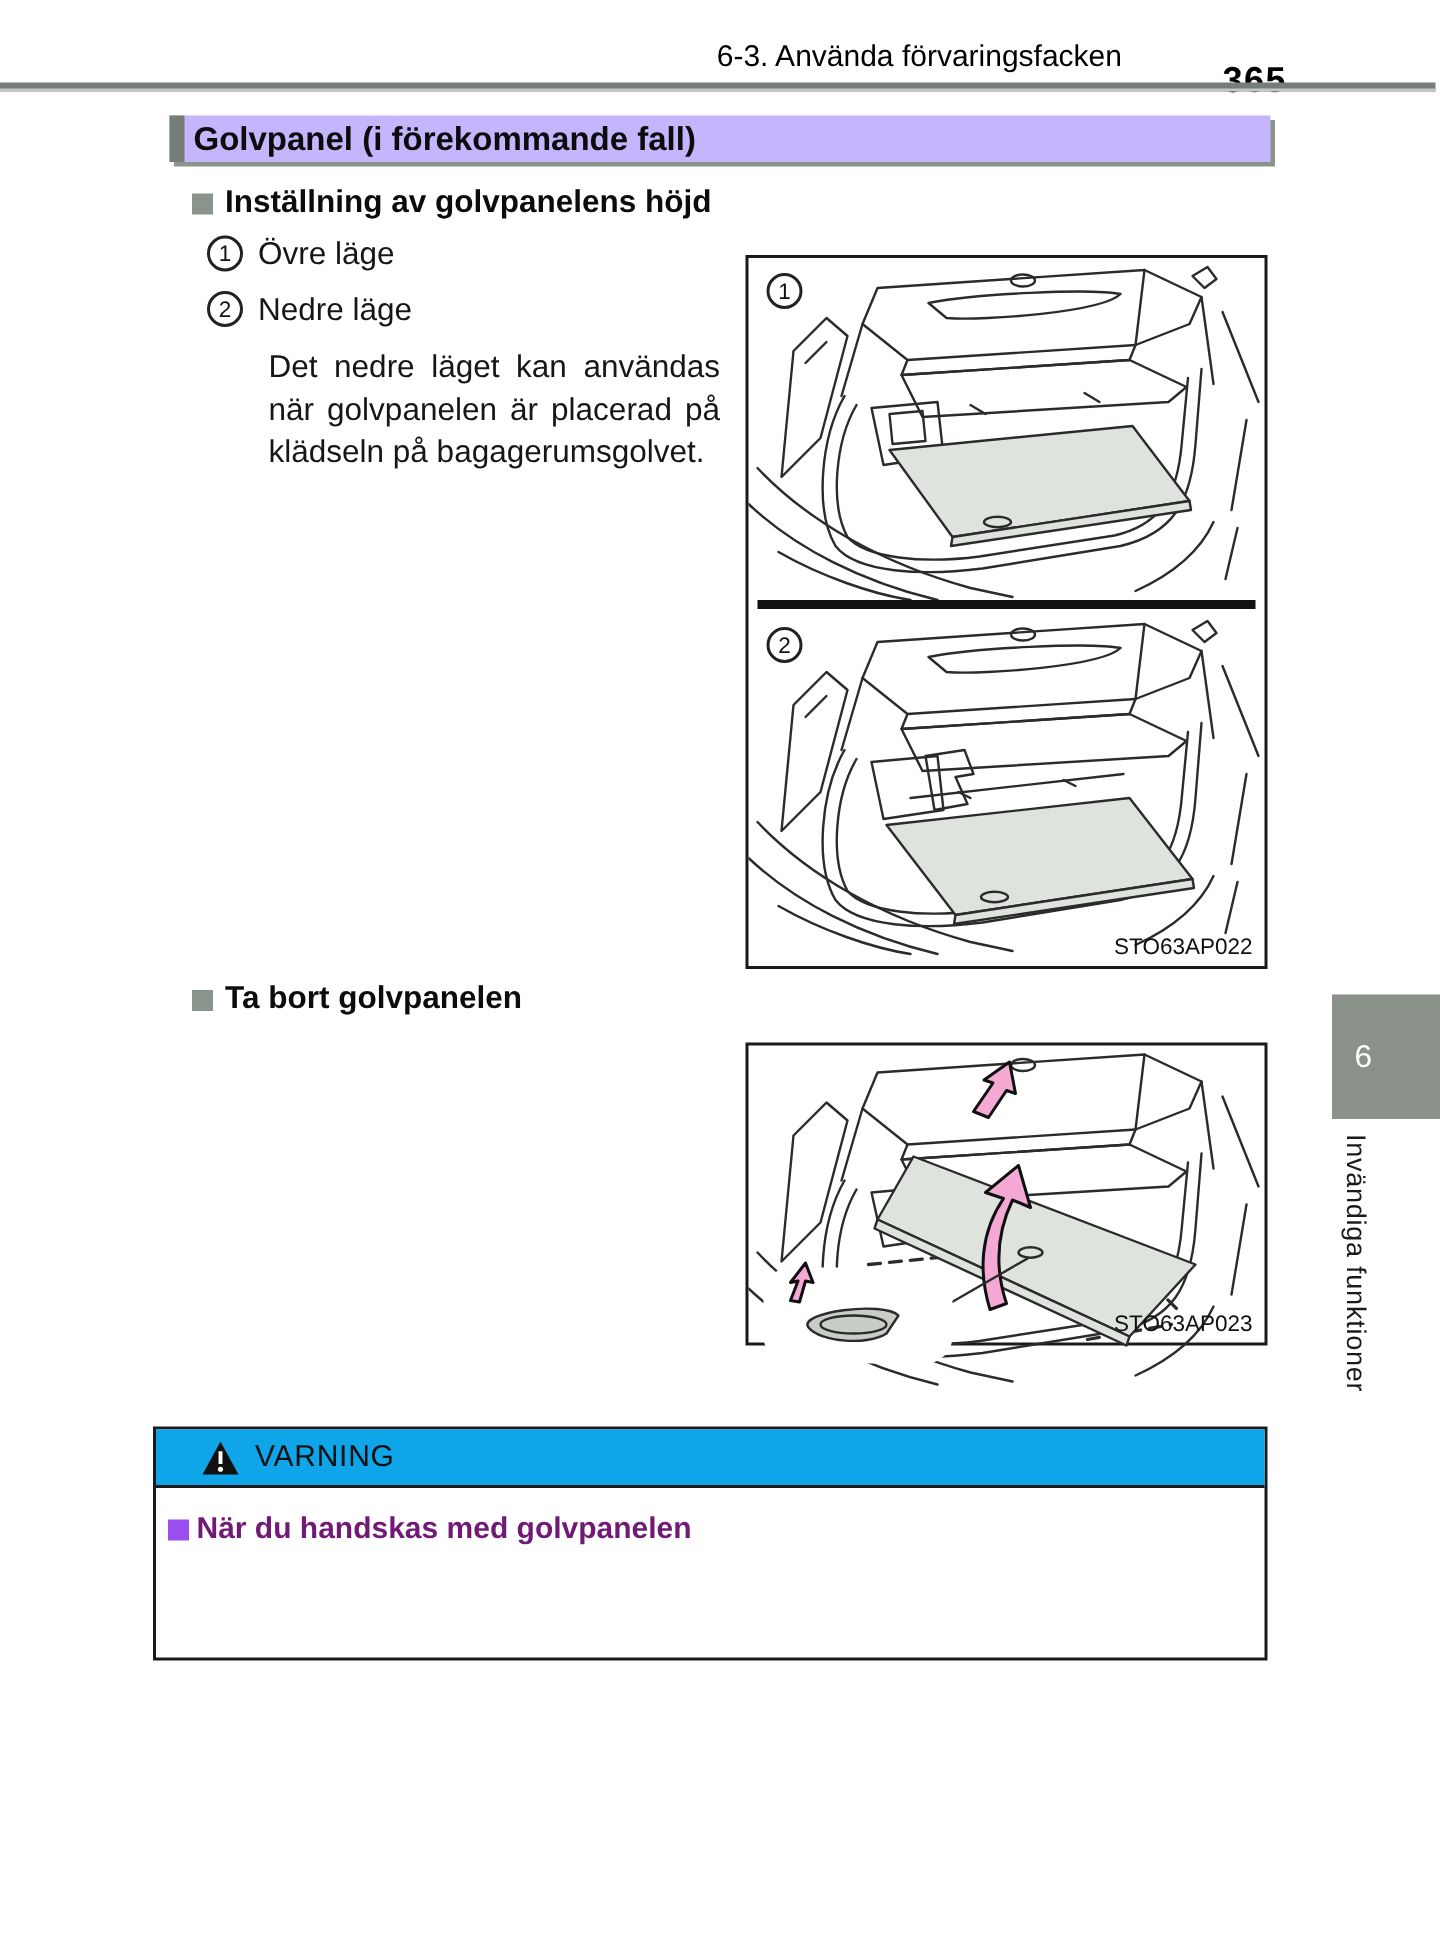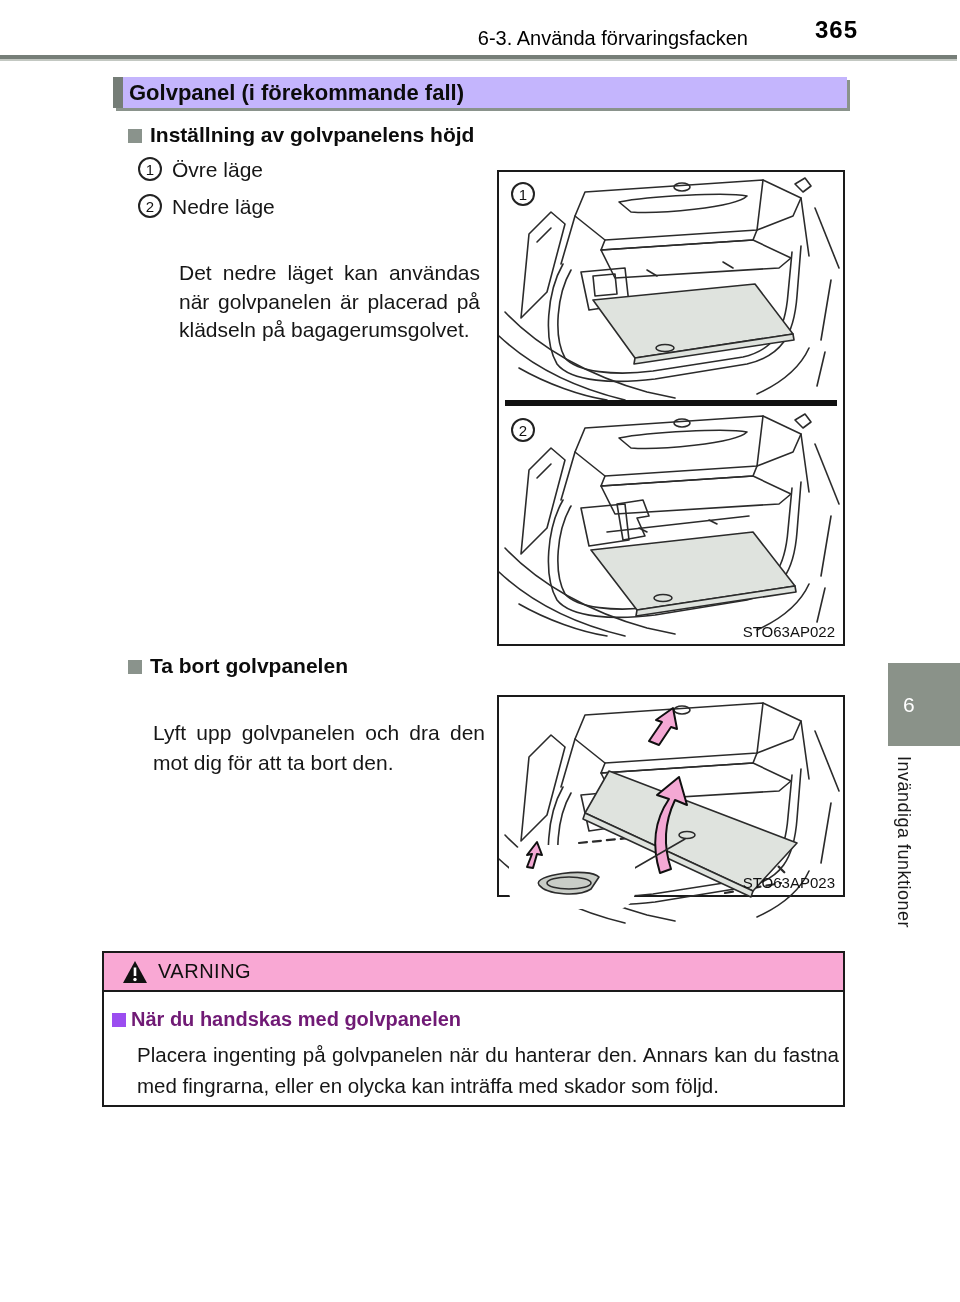--- a/index.html
+++ b/index.html
@@ -14,50 +14,50 @@
   .titlebar{background:#c4b5fd;box-shadow:3px 3px 0 #8a938c;display:flex;align-items:center;}
   .titlebar .accent{position:absolute;left:0;top:0;bottom:0;width:10px;background:#757d77;}
   .titlebar .txt{margin-left:16px;font-size:22px;font-weight:bold;color:#0c0c0c;}
   
   .sq{width:14px;height:14px;background:#8a938c;}
   .h1{font-size:21px;font-weight:bold;color:#0c0c0c;}
   
   .circ{width:24px;height:24px;border:2px solid #222;border-radius:50%;box-sizing:border-box;
         display:flex;align-items:center;justify-content:center;font-size:15px;color:#111;background:#fff;}
   .item-label{font-size:21px;color:#161616;}
-  .para{font-size:21px;line-height:28.5px;color:#161616;text-align:justify;margin-top:28px;}
+  .para{font-size:21px;line-height:28.5px;color:#161616;text-align:justify;}
   
   .figframe{border:2px solid #1a1a1a;background:#fff;box-sizing:border-box;}
   .figcode{font-size:15px;color:#111;}
   .divider{position:absolute;left:6px;right:6px;height:6px;background:#111;}
   .ln path,.ln ellipse,.ln line{fill:none;stroke:#2b2b2b;stroke-width:1.6;stroke-linejoin:round;stroke-linecap:round;}
   .ln .panel{fill:#dfe3de;}
   .ln .dash{stroke-dasharray:8 6;stroke-width:2.2;}
   .ln .pink{fill:#f4a8d4;stroke:#101010;stroke-width:2;}
   .ln .grayfill{fill:#c9cdc7;}
   .ln .bubble{stroke-width:3.5;fill:#fff;}
   
   .warnbox{border:2px solid #1a1a1a;background:#fff;box-sizing:border-box;}
-  .warnbar{height:39px;background:#f9a8d4;border-bottom:2px solid #1a1a1a;display:flex;align-items:center;padding-left:18px;box-sizing:border-box;}
+  .warnbar{height:39px;background:#0ea5e9;border-bottom:2px solid #1a1a1a;display:flex;align-items:center;padding-left:30px;box-sizing:border-box;}
   .warnbar .wtxt{font-size:20px;color:#101010;margin-left:10px;letter-spacing:0.5px;}
   .wsq{width:14px;height:14px;background:#9b4df0;}
   .wh{font-size:20px;font-weight:bold;color:#701a75;}
   .wbody{font-size:20.5px;line-height:31px;color:#161616;text-align:justify;}
   
   .tab{background:#8a9289;color:#fff;display:flex;align-items:center;padding-left:15px;box-sizing:border-box;font-size:21px;}
   .sidelabel{writing-mode:vertical-rl;text-orientation:mixed;font-size:18px;color:#1a1a1a;letter-spacing:0.5px;}
   .watermark{font-size:28px;color:#9c9c9c;letter-spacing:0.5px;}
 </style>
 </head>
 <body>
 
 <div id="page">
 
   <div class="abs hdr-title" style="left:430px;top:27px;width:318px;">6-3. Använda förvaringsfacken</div>
-  <div class="abs hdr-page" style="left:815px;top:16px;">365</div>
+  <div class="abs hdr-page" style="left:815px;top:40px;">365</div>
   <div class="abs hdr-rule" style="left:0;top:55px;width:957px;"></div>
 
   <div class="abs titlebar" style="left:113px;top:77px;width:734px;height:31px;">
     <div class="accent"></div>
     <div class="txt">Golvpanel (i förekommande fall)</div>
   </div>
 
   <div class="abs sq" style="left:128px;top:129px;"></div>
   <div class="abs h1" style="left:150px;top:123px;">Inställning av golvpanelens höjd</div>
 
@@ -134,21 +134,20 @@
       <path d="M326 180 L318 214"></path>
     </svg>
     <div class="abs circ" style="left:12px;top:246px;">2</div>
 
     <div class="abs figcode" style="right:8px;bottom:4px;">STO63AP022</div>
   </div>
 
   <div class="abs sq" style="left:128px;top:660px;"></div>
   <div class="abs h1" style="left:150px;top:654px;">Ta bort golvpanelen</div>
 
-  <div class="abs para" style="left:153px;top:690px;width:332px;line-height:30px;">Lyft upp golvpanelen och dra den mot dig för att ta bort den.</div>
 
   <div class="abs figframe" style="left:497px;top:695px;width:348px;height:202px;">
     <svg class="ln abs" style="left:0;top:0;" width="344" height="231" viewBox="0 0 344 231">
       <path d="M86 18 L264 6 L302 24 L294 42 L258 56 L106 66 L76 42 Z"></path>
       <path d="M264 6 L258 56"></path>
       <ellipse cx="183" cy="13" rx="8" ry="4"></ellipse>
       <path d="M106 66 L102 76 L254 66 L258 56"></path>
       <path d="M102 76 L254 66 L292 84 L280 94 L116 104 Z"></path>
       <path d="M76 42 L62 90"></path>
         <path d="M302 24 L310 82"></path>
@@ -182,21 +181,20 @@
     <div class="warnbar">
       <svg width="26" height="24" viewBox="0 0 26 24">
         <polygon points="13,1 25,23 1,23" fill="#111"></polygon>
         <rect x="11.7" y="7.5" width="2.6" height="8.5" fill="#fff"></rect>
         <circle cx="13" cy="19.5" r="1.7" fill="#fff"></circle>
       </svg>
       <span class="wtxt">VARNING</span>
     </div>
     <div class="abs wsq" style="left:8px;top:60px;"></div>
     <div class="abs wh" style="left:27px;top:55px;">När du handskas med golvpanelen</div>
-    <div class="abs wbody" style="left:33px;top:86px;width:702px;">Placera ingenting på golvpanelen när du hanterar den. Annars kan du fastna med fingrarna, eller en olycka kan inträffa med skador som följd.</div>
   </div>
 
   <div class="abs tab" style="left:888px;top:663px;width:72px;height:83px;">
     <span>6</span>
   </div>
   <div class="abs sidelabel" style="left:893px;top:756px;height:185px;">Invändiga funktioner</div>
 
 
 </div>
 

